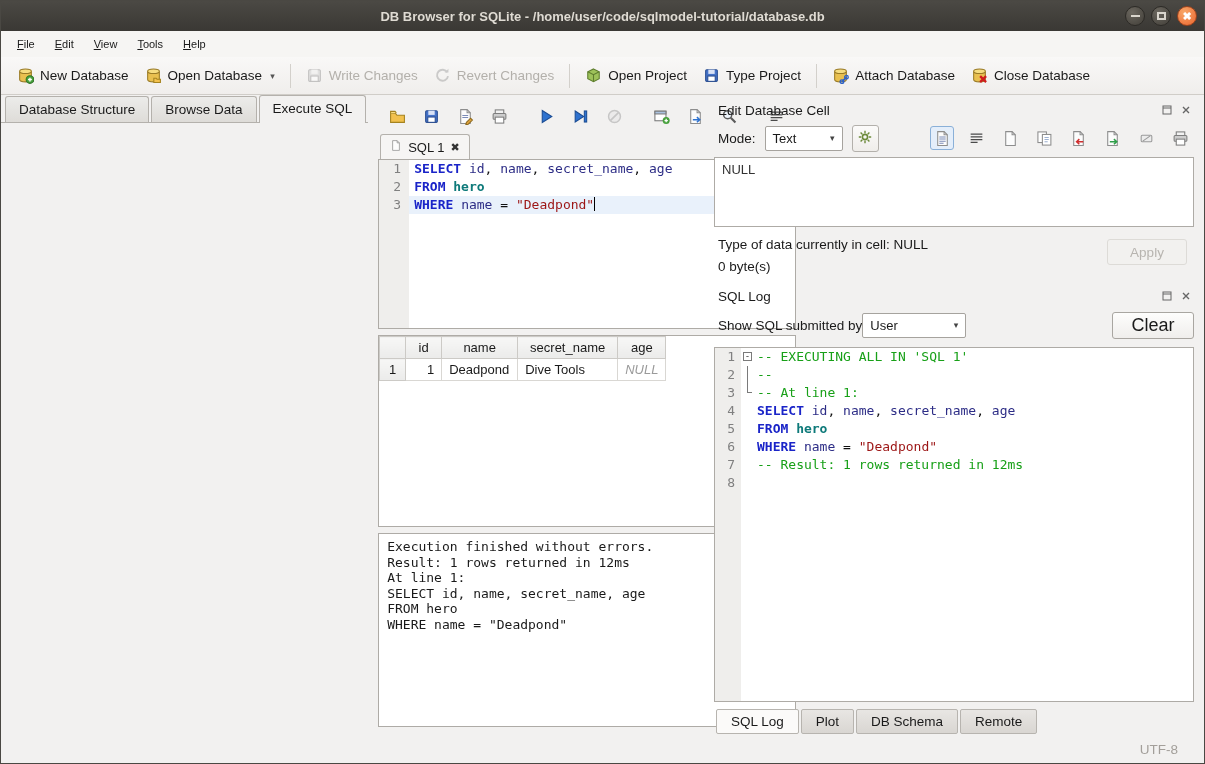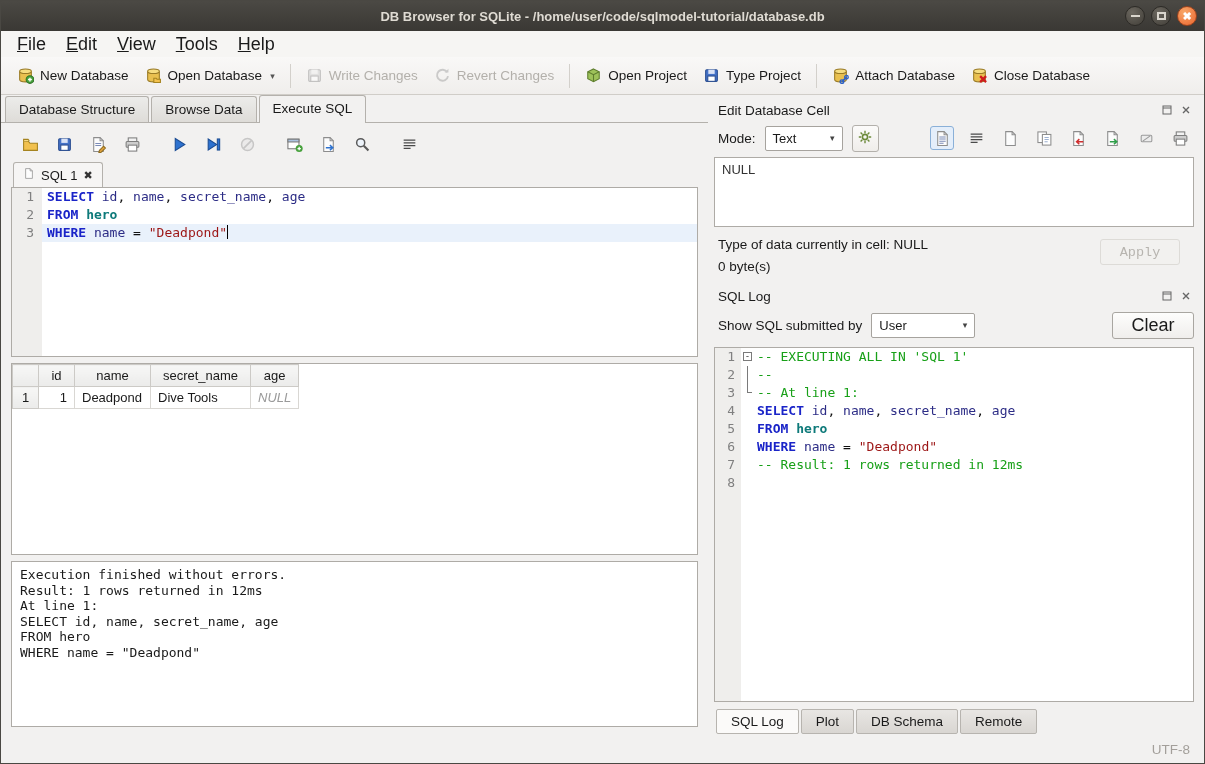--- a/index.html
+++ b/index.html
@@ -18,36 +18,36 @@
   .titlebar { height:30px; flex:0 0 30px; background:linear-gradient(#4b4944,#3a3834); display:flex; align-items:center; position:relative; }
   .titlebar .title { flex:1; text-align:center; color:#dfdbd3; font-weight:bold; font-size:13px; }
   .winbtns { position:absolute; right:7px; top:5px; display:flex; gap:6px; }
   .wbtn { width:20px; height:20px; border-radius:50%; display:flex; align-items:center; justify-content:center; border:1px solid #2c2a26; background:radial-gradient(circle at 35% 30%, #6b675f, #413e38); }
   .wbtn .bar { width:9px; height:2px; background:#d9d5cd; }
   .wbtn .box { width:9px; height:8px; border:2px solid #d9d5cd; }
   .wbtn.close { background:radial-gradient(circle at 35% 30%, #f9a869, #e9642e); border-color:#9c431d; color:#fff; font-size:11px; font-weight:bold; line-height:1; }
 
   
   .menubar { height:26px; flex:0 0 26px; background:#f6f5f3; display:flex; align-items:center; padding-left:6px; }
-  .menu-item { display:inline-block; padding:4px 10px; font-size:18px; }
+  .menu-item { display:inline-block; padding:4px 10px; font-size:11px; }
   .menu-item::first-letter { text-decoration: underline; }
 
   
   .toolbar { height:38px; flex:0 0 38px; background:linear-gradient(#f9f8f7,#f0eeec); border-bottom:1px solid #d0cdc8; display:flex; align-items:center; padding:0 8px; }
   .tbtn { display:flex; align-items:center; gap:6px; padding:5px 8px; border-radius:3px; }
   .tbtn .lbl { white-space:nowrap; }
   .tbtn.disabled .lbl { color:#b3b0ab; }
   .tbtn.disabled .ic { filter:grayscale(1); opacity:.5; }
   .tbtn .ic { width:17px; height:17px; display:flex; align-items:center; justify-content:center; }
   .caret { font-size:9px; color:#555; margin-left:2px; }
   .tsep { width:1px; height:24px; background:#d3d0cb; margin:0 7px; }
 
   
   .content { flex:1; display:flex; min-height:0; }
-  .left-panel { width:707px; flex:0 0 707px; display:flex; flex-direction:column; min-height:0; }
+  .left-panel { width:707px; flex:0 0 707px; display:flex; flex-direction:row; min-height:0; }
   .splitter { width:2px; flex:0 0 2px; }
   .right-panel { flex:1; display:flex; flex-direction:column; min-width:0; padding:4px 10px 0 4px; }
 
   
   .main-tabs { height:28px; flex:0 0 28px; display:flex; align-items:flex-end; padding-left:4px; border-bottom:1px solid #b4b1ac; }
   .mtab { padding:5px 13px; border:1px solid #b4b1ac; border-bottom:none; background:linear-gradient(#ececea,#dedcd8); margin-right:2px; border-radius:3px 3px 0 0; white-space:nowrap; }
   .mtab.active { background:#f2f1f0; margin-bottom:-1px; padding-bottom:7px; }
 
   .left-body { flex:1; display:flex; flex-direction:column; padding:4px 10px 8px; min-height:0; }
 
@@ -102,42 +102,42 @@
   .combo .arr { font-size:9px; color:#444; }
   .gear-btn { width:27px; height:27px; border:1px solid #b3b0ab; border-radius:3px; background:linear-gradient(#fcfbfa,#efedea); display:flex; align-items:center; justify-content:center; }
   .cell-icons { margin-left:auto; display:flex; gap:10px; align-items:center; }
   .cicon { width:24px; height:24px; display:flex; align-items:center; justify-content:center; border-radius:3px; border:1px solid transparent; background:transparent; }
   .cicon.selected { border-color:#8ab0d8; background:#e4eefa; }
 
   .cell-editor { height:70px; flex:0 0 70px; border:1px solid #aeaba6; background:#fff; padding:4px 7px; font-size:13px; color:#333; margin:2px 0 2px; }
 
   .cell-info { position:relative; padding:8px 0 4px 4px; flex:0 0 56px; }
   .cell-info .line1 { margin-bottom:7px; }
-  .apply-btn { position:absolute; right:14px; top:10px; width:80px; height:26px; background:#f2f1ef; border:1px solid #dddbd7; border-radius:3px; color:#b7b4af; font-size:13.5px; font-family:Liberation Mono, monospace; }
-
-  .log-filter-row { height:36px; flex:0 0 36px; display:flex; align-items:center; gap:9px; padding:2px 0 2px 4px; }
+  .apply-btn { position:absolute; right:7px; top:10px; width:80px; height:26px; background:#f2f1ef; border:1px solid #dddbd7; border-radius:3px; color:#b7b4af; font-size:13.5px; font-family:Liberation Sans, sans-serif; }
+
+  .log-filter-row { height:36px; flex:0 0 36px; display:flex; align-items:center; padding:2px 0 2px 4px; }
   .clear-btn { margin-left:auto; width:82px; height:27px; background:linear-gradient(#fdfdfc,#f0eeec); border:1px solid #a9a6a1; border-radius:3px; font-size:18px; font-family:"Liberation Sans",sans-serif; color:#1a1a1a; }
 
   .log-view { flex:1; margin-top:4px; margin-bottom:6px; border:1px solid #aeaba6;
     background:linear-gradient(90deg,#efeeec 0,#efeeec 26px,#fff 26px);
     font-family:"DejaVu Sans Mono", monospace; font-size:13px; overflow:hidden; }
   .lrow { display:flex; height:18px; line-height:18px; }
   .lln { width:26px; flex:0 0 26px; padding-right:6px; text-align:right; color:#808080; }
   .lfold { width:14px; flex:0 0 14px; position:relative; }
   .fbox { position:absolute; left:2px; top:4px; width:9px; height:9px; border:1px solid #7a7a7a; background:#fff; font-size:9px; line-height:7px; text-align:center; color:#333; font-family:"DejaVu Sans Mono",monospace; }
   .fline { position:absolute; left:6px; top:0; bottom:0; width:1px; background:#7a7a7a; }
   .fend { position:absolute; left:6px; top:0; height:9px; width:5px; border-left:1px solid #7a7a7a; border-bottom:1px solid #7a7a7a; }
   .lcode { flex:1; white-space:pre; padding-left:2px; }
 
   .dock-tabs { height:27px; flex:0 0 27px; display:flex; align-items:center; gap:2px; padding-left:2px; }
   .dtab { padding:4px 14px; border:1px solid #b7b4af; background:linear-gradient(#e8e6e3,#d9d6d2); border-radius:2px; white-space:nowrap; }
   .dtab.active { background:#fbfaf9; }
 
   
-  .statusbar { height:28px; flex:0 0 28px; display:flex; align-items:center; justify-content:flex-end; padding-right:14px; color:#a39f9a; background:#f2f1f0; }
+  .statusbar { height:28px; flex:0 0 28px; display:flex; align-items:center; justify-content:flex-end; padding-right:26px; color:#a39f9a; background:#f2f1f0; }
 </style>
 </head>
 <body>
 
 <div class="window">
 
   <div class="titlebar">
     <div class="title">DB Browser for SQLite - /home/user/code/sqlmodel-tutorial/database.db</div>
     <div class="winbtns">
       <div class="wbtn">

